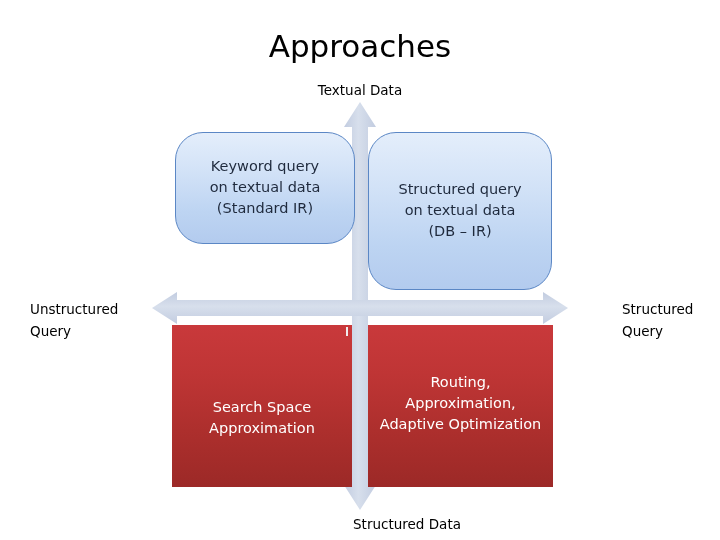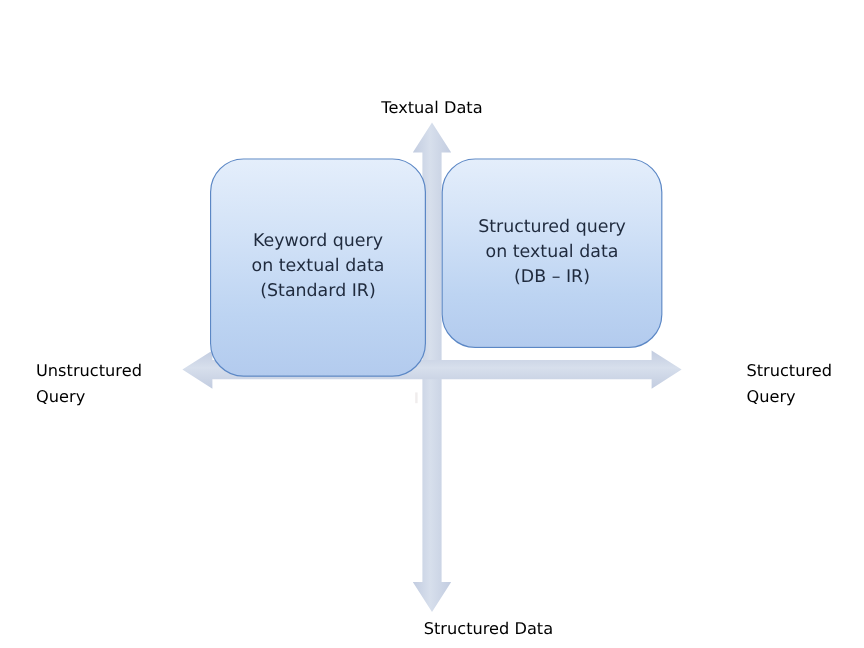--- a/index.html
+++ b/index.html
@@ -102,21 +102,21 @@
     border-radius: 28px;
     background: linear-gradient(to bottom, #e4eefb 0%, #d2e2f7 35%, #bdd4f2 72%, #b3cbee 100%);
     color: #1f2a3d;
     font-size: 14.5px;
     line-height: 21px;
   }
   #box-blue-left {
     left: 175px;
     top: 132px;
     width: 180px;
-    height: 182px;
+    height: 112px;
   }
   #box-blue-right {
     left: 368px;
     top: 132px;
     width: 184px;
     height: 158px;
   }
   #box-blue-left .quad-text { padding-bottom: 2px; }
   #box-blue-right .quad-text { padding-bottom: 2px; }
 
@@ -156,20 +156,21 @@
     width: 2px;
     height: 9px;
     background: #f0eded;
   }
 </style>
 </head>
 <body>
 
 <div id="slide">
 
+  <div id="title">Approaches</div>
 
   <div class="axis-label" id="label-top">Textual Data</div>
 
   <div class="axis-label" id="label-bottom">Structured Data</div>
 
   <div class="axis-label" id="label-left">Unstructured
 Query</div>
 
   <div class="axis-label" id="label-right">Structured
 Query</div>
@@ -201,17 +202,26 @@
 on textual data
 (Standard IR)</div>
   </div>
 
   <div class="quad blue-box" id="box-blue-right">
     <div class="quad-text">Structured query
 on textual data
 (DB – IR)</div>
   </div>
 
-
+  <div class="quad red-box" id="box-red-left">
+    <div class="quad-text">Search Space
+Approximation</div>
+  </div>
+
+  <div class="quad red-box" id="box-red-right">
+    <div class="quad-text">Routing,
+Approximation,
+Adaptive Optimization</div>
+  </div>
 
   <div id="red-tick"></div>
 
 </div>
 
 </body></html>

